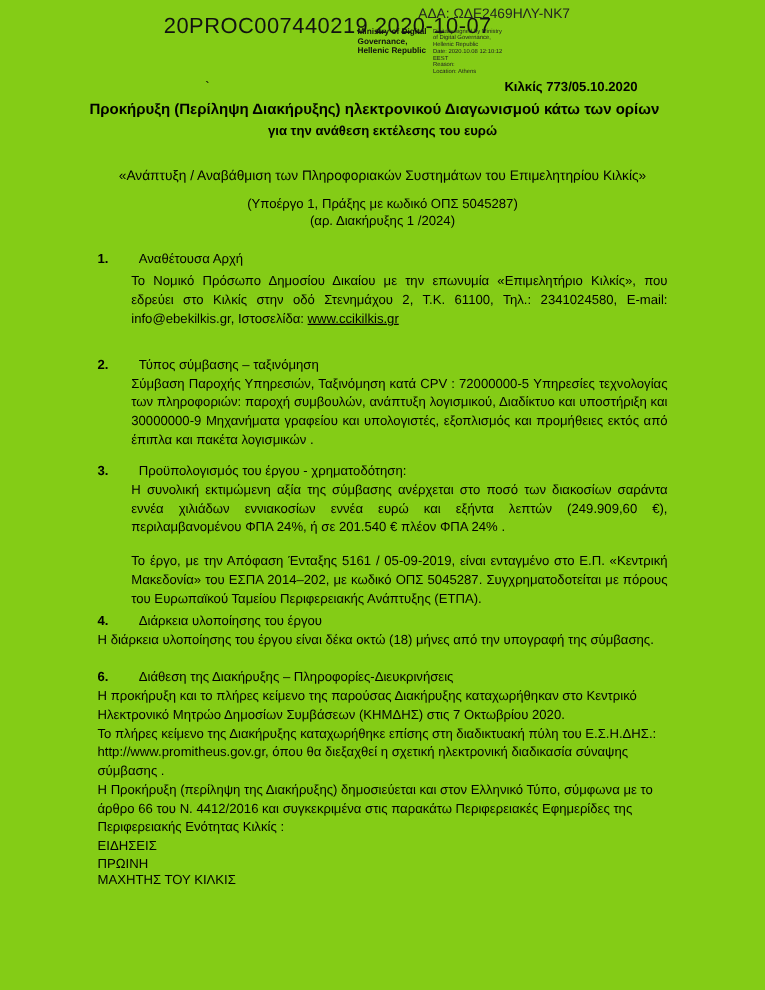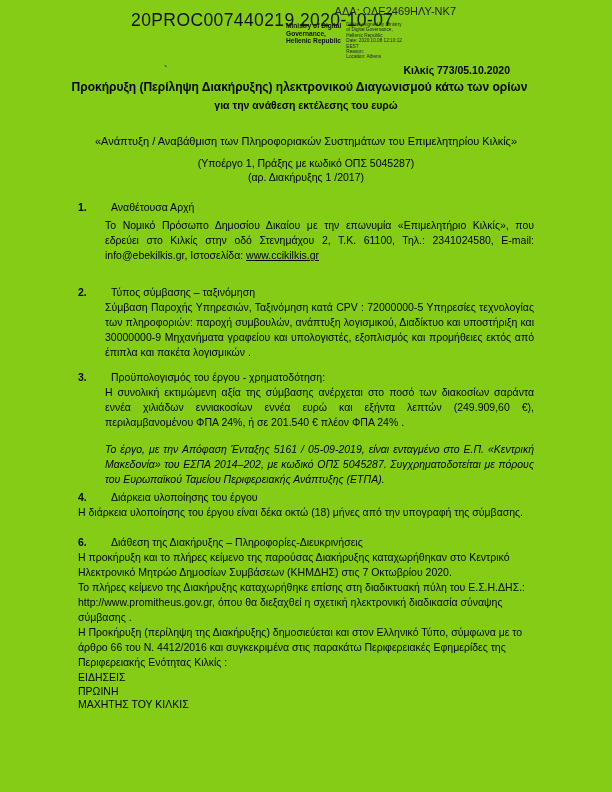--- a/index.html
+++ b/index.html
@@ -58,21 +58,21 @@
     position:absolute;left:78px;top:200px;width:456px;
     font-size:10.5px;line-height:15px;
   }
   .sec-head{display:flex;margin:0;}
   .sec-num{font-weight:bold;width:33px;flex:0 0 33px;}
   .sec-title{}
   p{margin:0;}
   .just{text-align:justify;text-justify:inter-word;margin-left:27px;}
   .s2{margin-top:22px;}
   .s3{margin-top:10px;}
-  .s3 .p2{margin-top:12px;font-style:italic;}
+  .s3 .p2{margin-top:12px;}
   .s4{margin-top:3px;}
   .s6{margin-top:15px;}
   .s1 .p1{margin-top:3px;}
   .newspapers div{line-height:13.5px;}
   .newspapers{margin-top:1px;}
   a.doclink{color:#000;text-decoration:underline;cursor:pointer;}
   .plain-url{color:#000;text-decoration:none;}
 </style>
 </head>
 <body>
@@ -99,21 +99,21 @@
     </div>
   </div>
 
   <div class="stray-mark">`</div>
   <div class="ref-line">Κιλκίς 773/05.10.2020</div>
 
   <div class="doc-title">Προκήρυξη (Περίληψη Διακήρυξης) ηλεκτρονικού Διαγωνισμού κάτω των ορίων</div>
   <div class="doc-subtitle">για την ανάθεση εκτέλεσης του ευρώ</div>
   <div class="project-title">«Ανάπτυξη / Αναβάθμιση των Πληροφοριακών Συστημάτων του Επιμελητηρίου Κιλκίς»</div>
   <div class="project-line2">(Υποέργο 1, Πράξης με κωδικό ΟΠΣ 5045287)</div>
-  <div class="project-line3">(αρ. Διακήρυξης 1 /2017)</div>
+  <div class="project-line3">(αρ. Διακήρυξης 1 /2024)</div>
 
   <div class="content">
 
     <div class="section s1">
       <div class="sec-head">
         <span class="sec-num">1.</span>
         <span class="sec-title">Αναθέτουσα Αρχή</span>
       </div>
       <p class="p1 just"><span>Το  Νομικό Πρόσωπο Δημοσίου Δικαίου με την επωνυμία «Επιμελητήριο Κιλκίς», που εδρεύει στο Κιλκίς στην οδό Στενημάχου 2,  Τ.Κ. 61100,  Τηλ.: 2341024580, E-mail: info@ebekilkis.gr, Ιστοσελίδα: </span><a class="doclink">www.ccikilkis.gr</a></p>
     </div>

